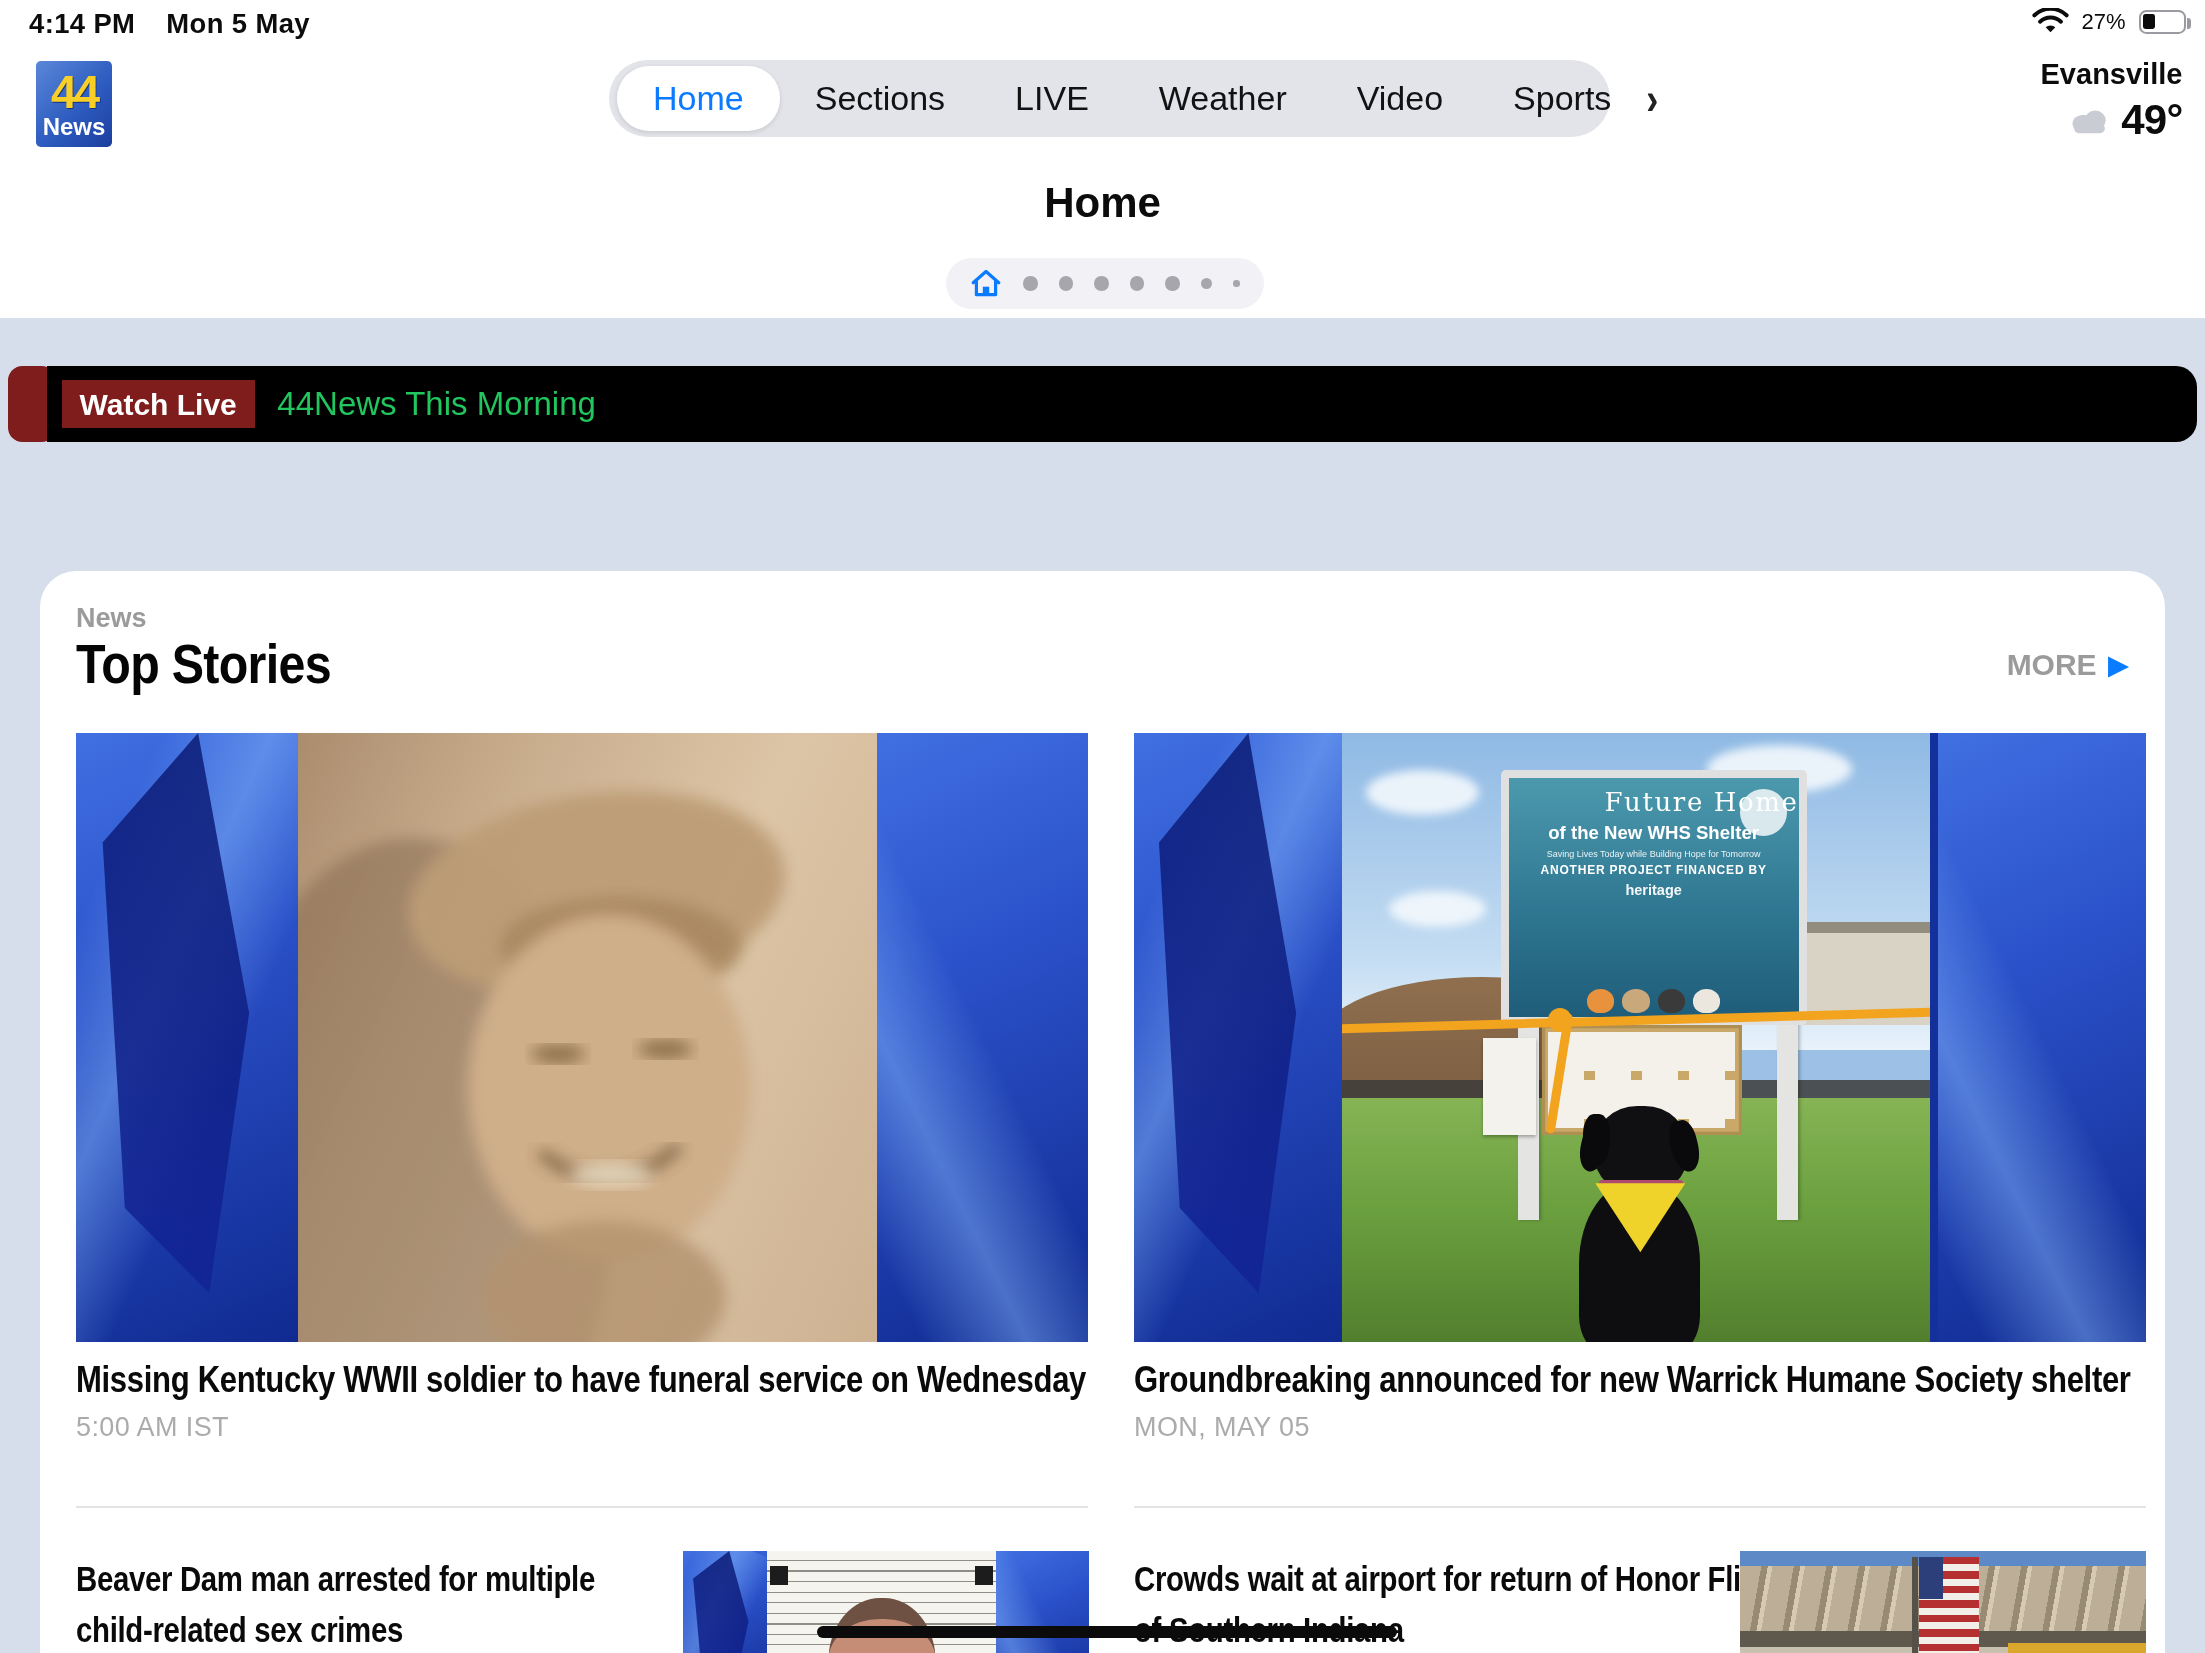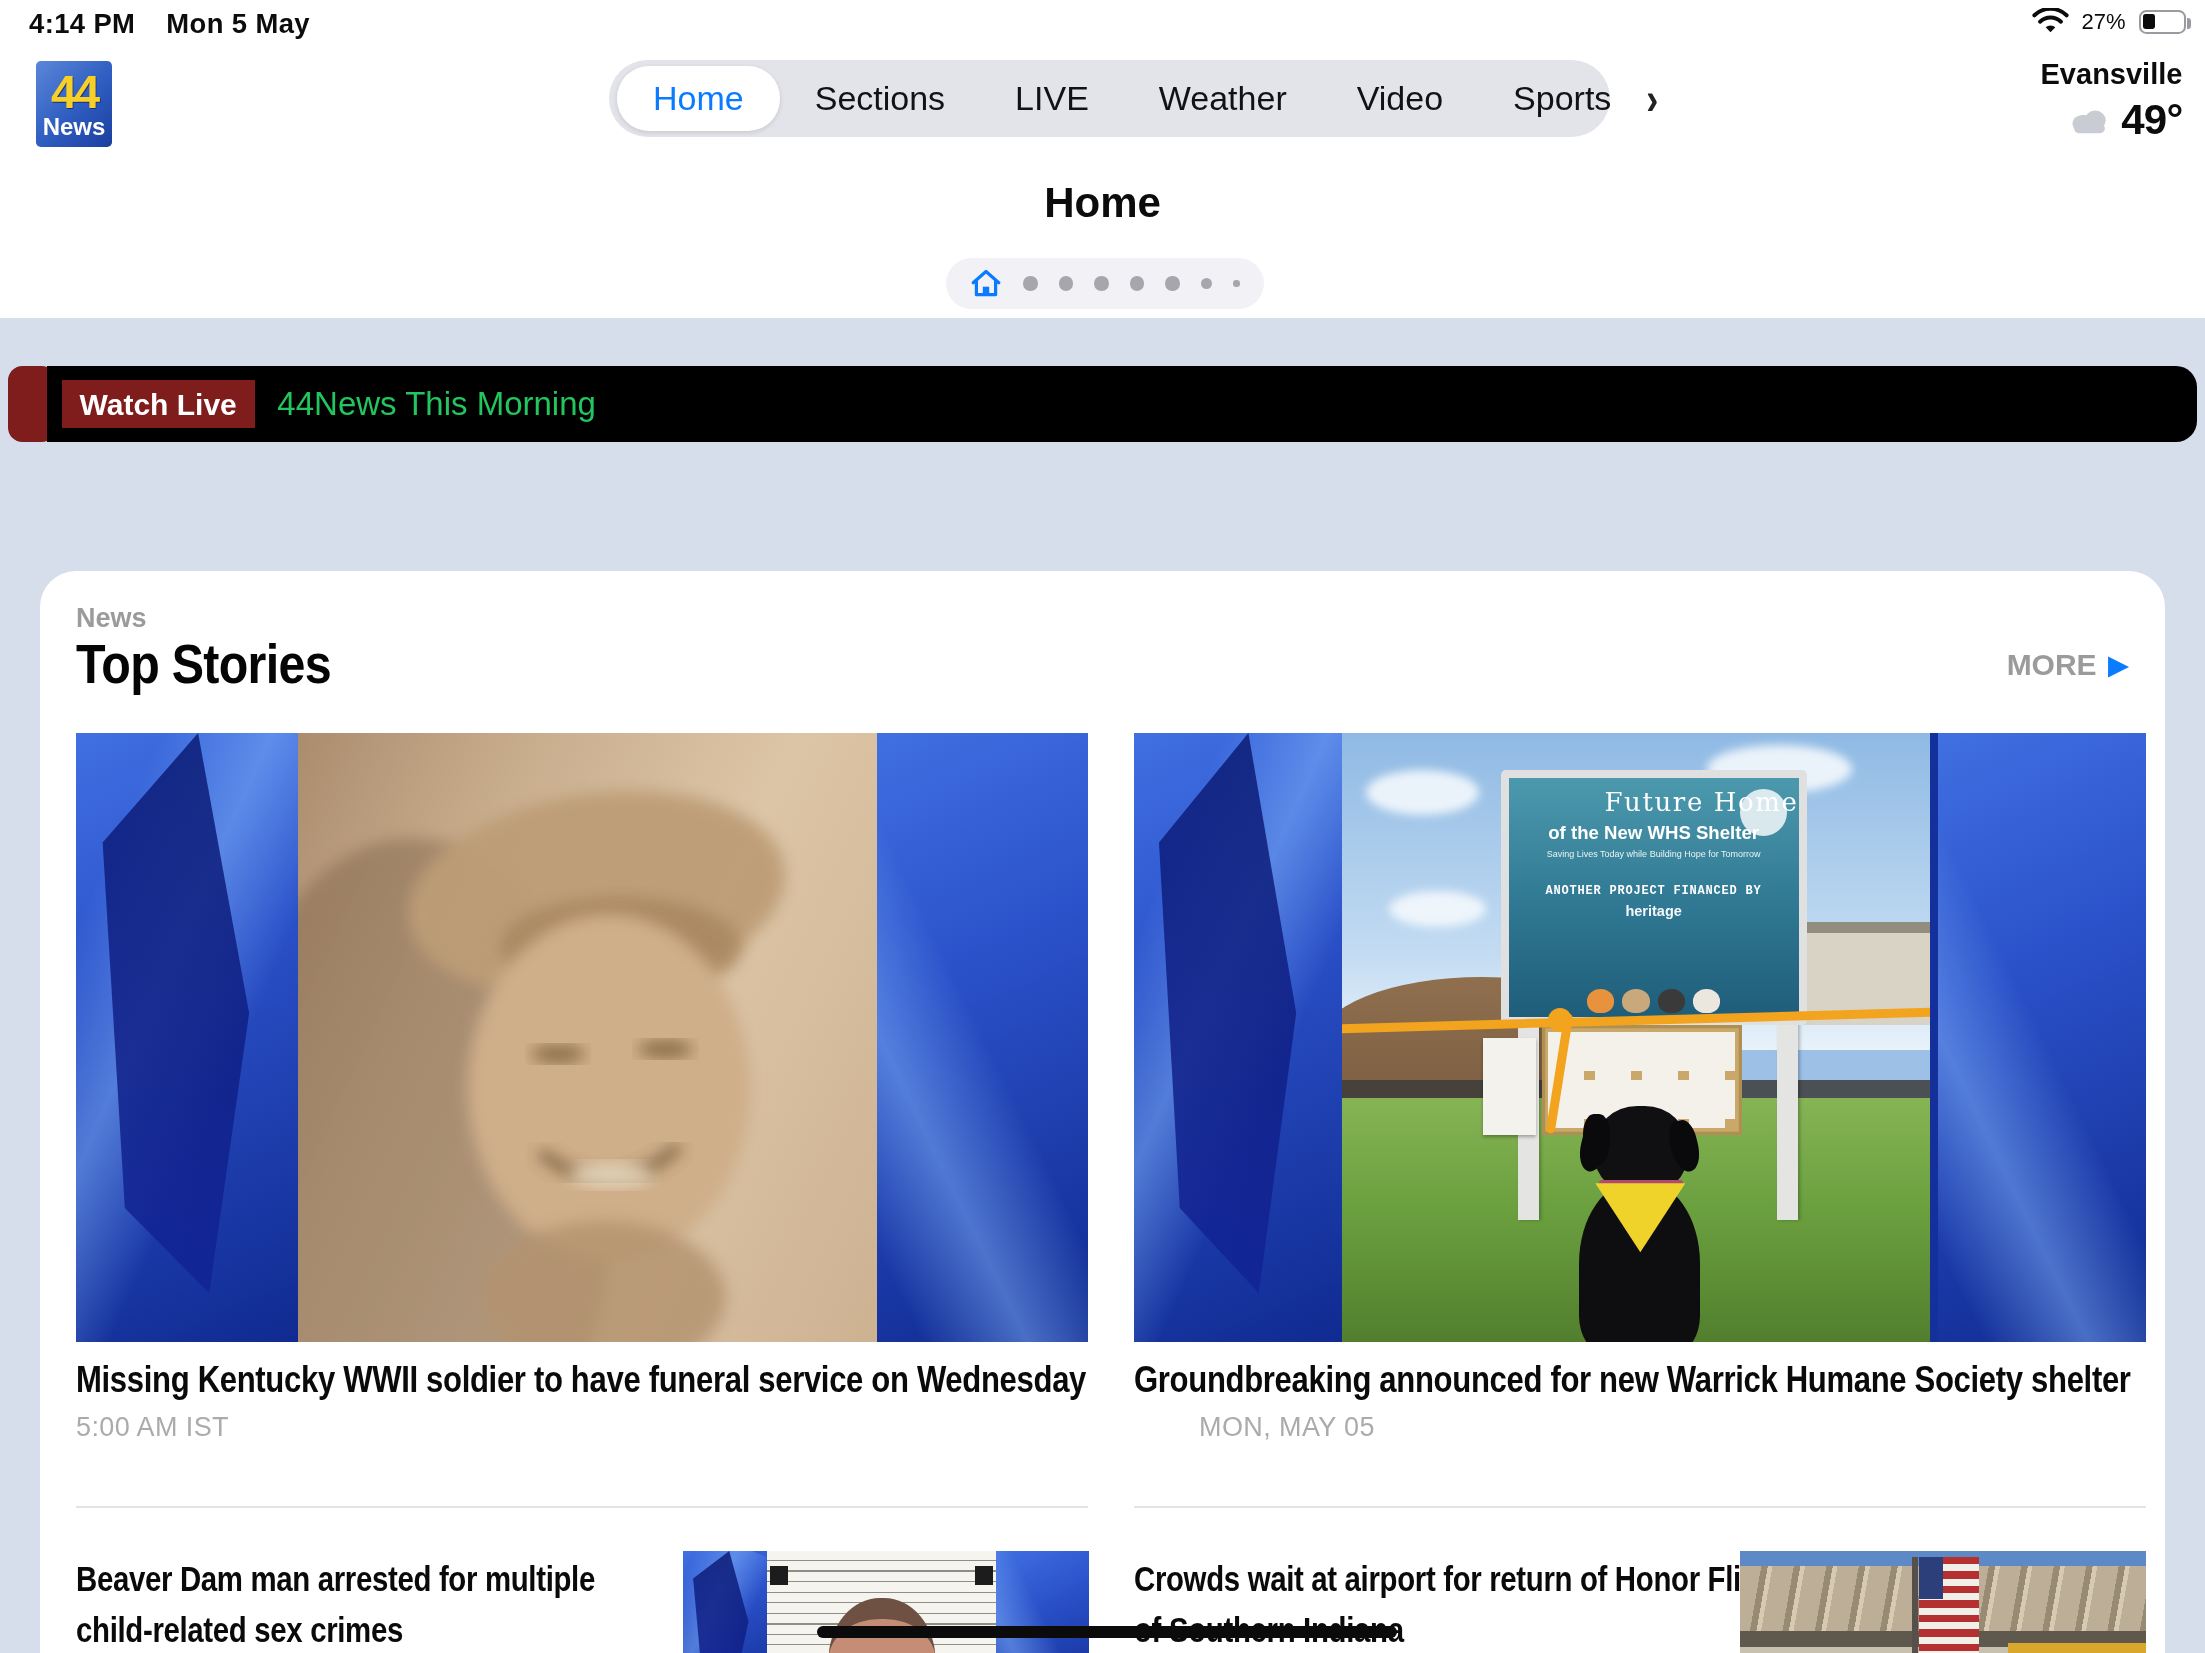--- a/index.html
+++ b/index.html
@@ -82,21 +82,21 @@
   .pd-dirt{position:absolute;left:-4%;top:40%;width:62%;height:24%;background:linear-gradient(180deg,#8f6f4e,#7a5c40);border-radius:45% 55% 0 0;}
   .pd-fence{position:absolute;left:0;top:57%;width:100%;height:6%;background:#3c3c38;opacity:.85;}
   .pd-grass{position:absolute;left:0;top:60%;width:100%;height:40%;
             background:linear-gradient(180deg,#86b455 0%,#6ba03f 45%,#527f2e 100%);}
   .pd-build{position:absolute;right:0;top:31%;width:24%;height:17%;background:#d9d3c5;border-top:11.3px solid #938d80;}
   .pd-sign{position:absolute;left:27%;top:6%;width:52%;height:42%;background:linear-gradient(180deg,#4c99ad 0%,#2f7792 55%,#1f5d7a 100%);
            border:8px solid #e0e0e0;border-radius:4.8px;text-align:center;color:#fff;padding-top:9.7px;overflow:hidden;}
   .pd-sign .s1{font-family:"DejaVu Serif",serif;font-size:26px;letter-spacing:1.6px;text-align:right;}
   .pd-sign .s2{font-size:18.6px;font-weight:700;margin-top:4.8px;}
   .pd-sign .s3{font-size:9px;margin-top:4.8px;opacity:.9;}
-  .pd-sign .s4{font-size:12px;font-weight:700;margin-top:25px;letter-spacing:0.8px;font-family:Liberation Mono, monospace;}
+  .pd-sign .s4{font-size:12px;font-weight:700;margin-top:4px;letter-spacing:0.8px;}
   .pd-sign .s5{font-size:14.5px;font-weight:700;margin-top:4.8px;opacity:.95;}
   .pd-sign .s-logo{position:absolute;right:11.3px;top:11.3px;width:47px;height:47px;border-radius:50%;background:rgba(255,255,255,.8);}
   .pd-animals{position:absolute;left:0;bottom:4.8px;width:100%;display:flex;justify-content:center;gap:8px;}
   .pd-animals i{width:27.4px;height:24px;border-radius:50% 50% 45% 45%;display:block;}
   .post{position:absolute;width:21px;background:#e4e4e2;box-shadow:1.6px 0 3.2px rgba(0,0,0,.25);}
   .rope{position:absolute;left:-2%;top:46.5%;width:104%;height:9px;background:#f2a41f;transform:rotate(-1.6deg);border-radius:4.8px;}
   .rope-knot{position:absolute;left:35%;top:45.2%;width:24px;height:24px;background:#f2a41f;border-radius:50%;}
   .rope-dangle{position:absolute;left:36.2%;top:46%;width:9px;height:121px;background:#f2a41f;border-radius:4.8px;transform:rotate(9deg);}
   .dog{position:absolute;left:39%;bottom:-2%;width:137px;height:242px;}
   .dog .body{position:absolute;left:8px;bottom:0;width:121px;height:174px;background:#0e0e10;border-radius:48% 48% 22% 22%;}
@@ -105,21 +105,21 @@
   .dog .ear.e1{left:9.7px;transform:rotate(14deg);}
   .dog .ear.e2{right:9.7px;transform:rotate(-14deg);}
   .dog .bandana{position:absolute;left:24px;top:71px;width:90px;height:69px;background:#f0d32a;
                 clip-path:polygon(0 0,100% 0,50% 100%);}
   .dog .collar{position:absolute;left:27.4px;top:68px;width:84px;height:8px;background:#b04a6e;border-radius:3.2px;}
 
   .headline{position:absolute;top:788px;font-size:37px;font-weight:700;color:#0a0a0a;letter-spacing:-0.4px;
             transform:scaleX(.84);transform-origin:0 0;width:1227px;white-space:nowrap;}
   .h-left{left:36px;} .h-right{left:1094px;}
   .tstamp{position:absolute;top:841px;font-size:27px;font-weight:400;color:#ababab;letter-spacing:0.4px;}
-  .t-left{left:36px;} .t-right{left:1159px;}
+  .t-left{left:36px;} .t-right{left:1094px;}
 
   .divider{position:absolute;top:935px;height:2.4px;background:#e4e4e4;width:1012px;}
   .dv-left{left:36px;} .dv-right{left:1094px;}
 
   .sec-headline{position:absolute;top:983px;font-size:35px;font-weight:700;color:#0a0a0a;letter-spacing:-0.4px;
                 line-height:1.45;transform:scaleX(.84);transform-origin:0 0;}
   .sh-left{left:36px;width:694px;}
   .sh-right{left:1094px;width:791px;}
 
   .thumb{position:absolute;top:980px;width:406px;height:153px;overflow:hidden;background:#14309a;}

